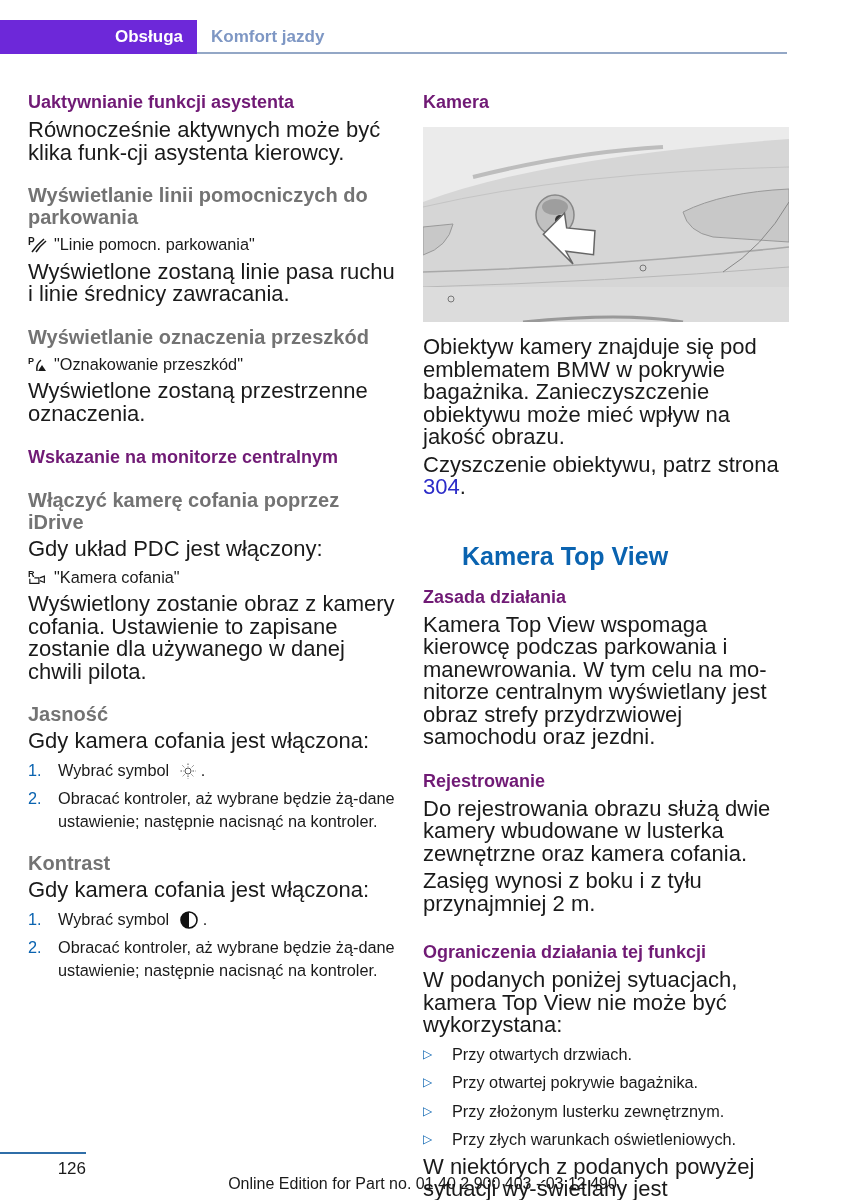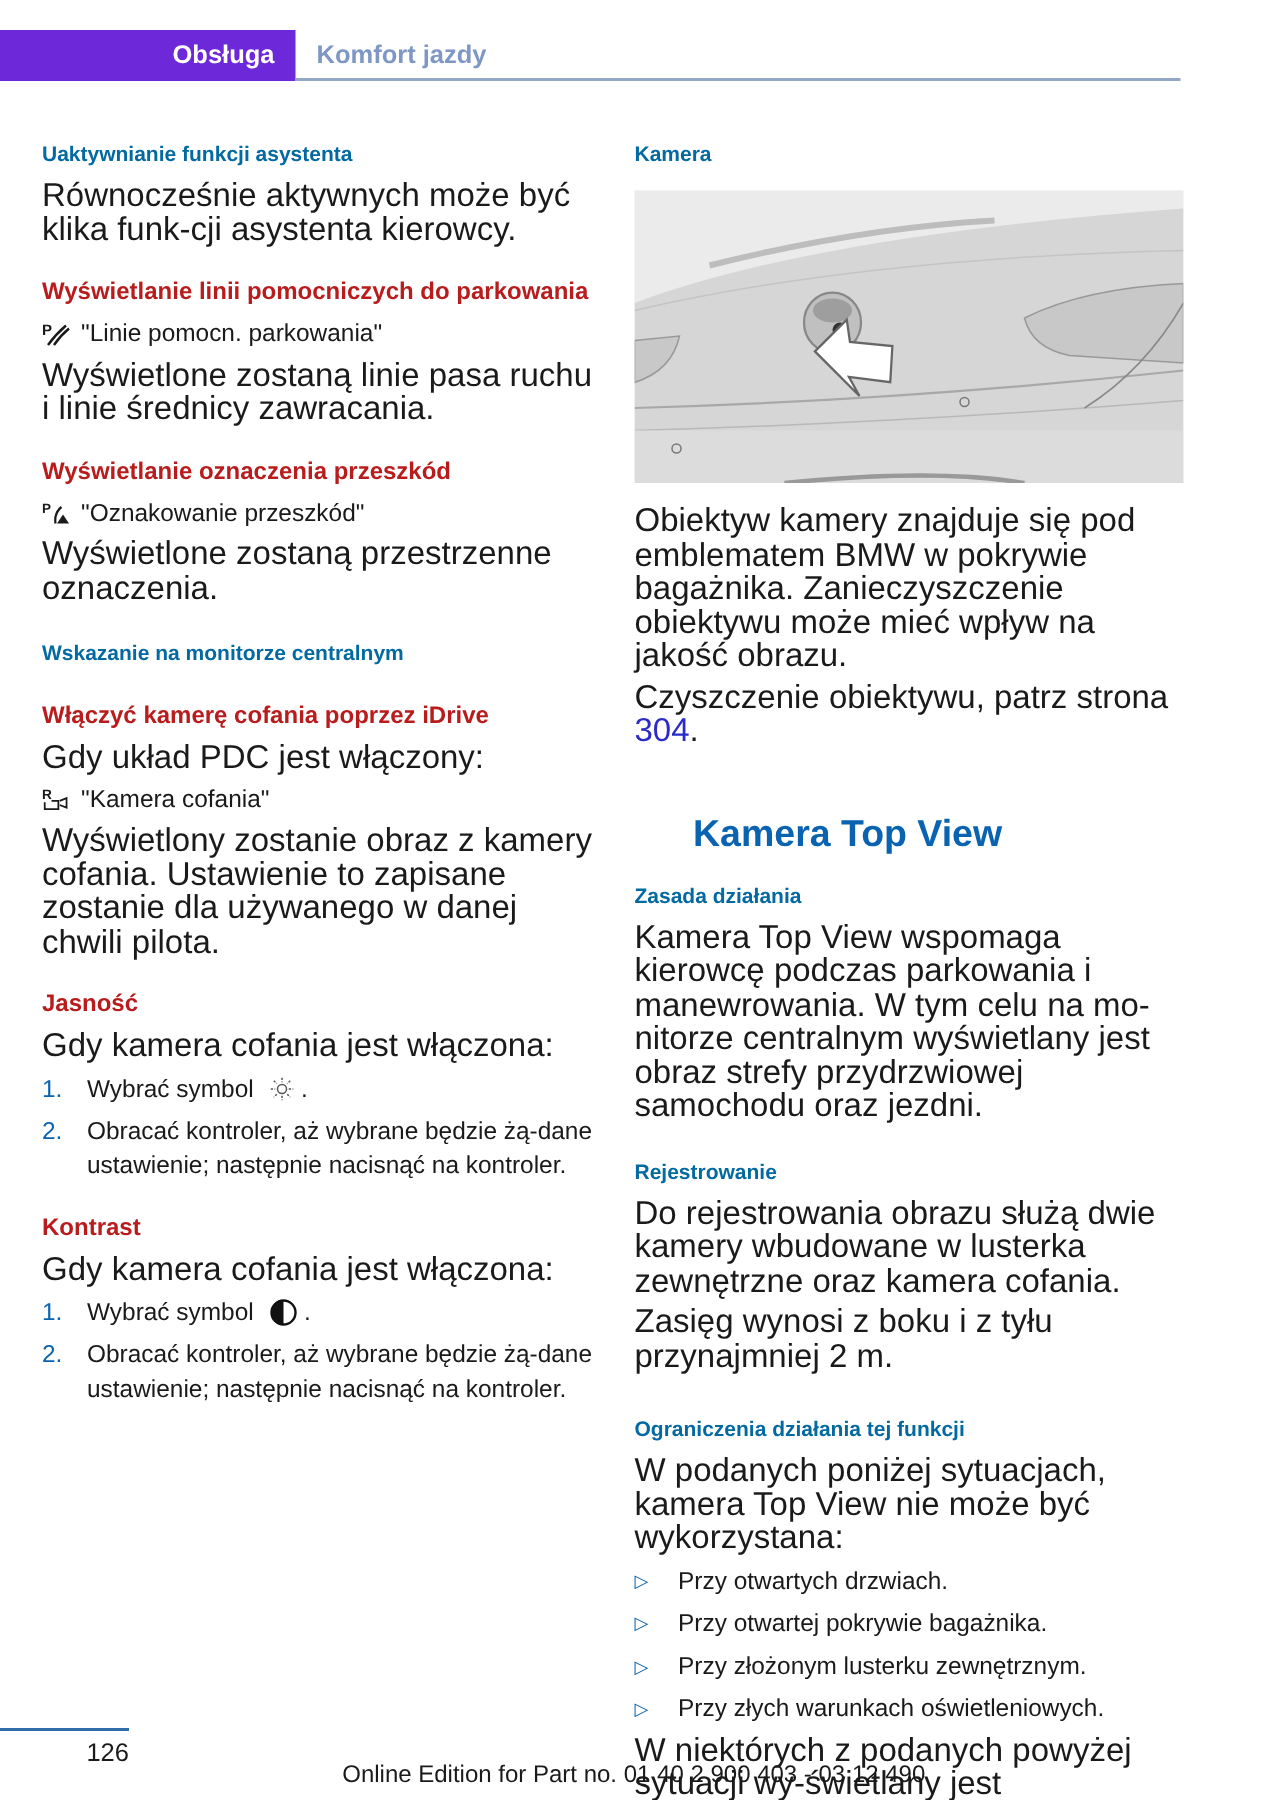--- a/index.html
+++ b/index.html
@@ -17,22 +17,22 @@
       position: absolute; left: 211px; top: 0; height: 34px; line-height: 34px;
       color: #7e97c4; font-weight: bold; font-size: 17px;
     }
     .header-line { position: absolute; left: 197px; top: 32px; width: 590px; height: 2px; background: #93a7c6; }
 
     
     .col { position: absolute; top: 90px; }
     .col-left { left: 28px; width: 372px; }
     .col-right { left: 423px; width: 368px; }
 
-    .h-blue { color: #0369a1; font-weight: bold; font-size: 14px; line-height: 24px; }
-    .h-light { color: #b91c1c; font-weight: bold; font-size: 16px; line-height: 22px; }
+    .h-blue { color: #701a75; font-weight: bold; font-size: 18px; line-height: 24px; }
+    .h-light { color: #737373; font-weight: bold; font-size: 20px; line-height: 22px; }
     .h-big { color: #0a63b0; font-weight: bold; font-size: 25px; line-height: 30px; margin-left: 39px; }
     .p { font-size: 22px; line-height: 22.5px; color: #1a1a1a; }
     .gap-s { height: 5px; }
     .gap-m { height: 14px; }
     .gap-l { height: 20px; }
 
     .menu-line { display: flex; align-items: center; font-size: 16.3px; line-height: 22.5px; }
     .menu-icon { width: 20px; height: 18px; margin-right: 6px; display: inline-block; }
 
     .ol-item { display: flex; font-size: 16.3px; line-height: 22.5px; margin-top: 6px; }

